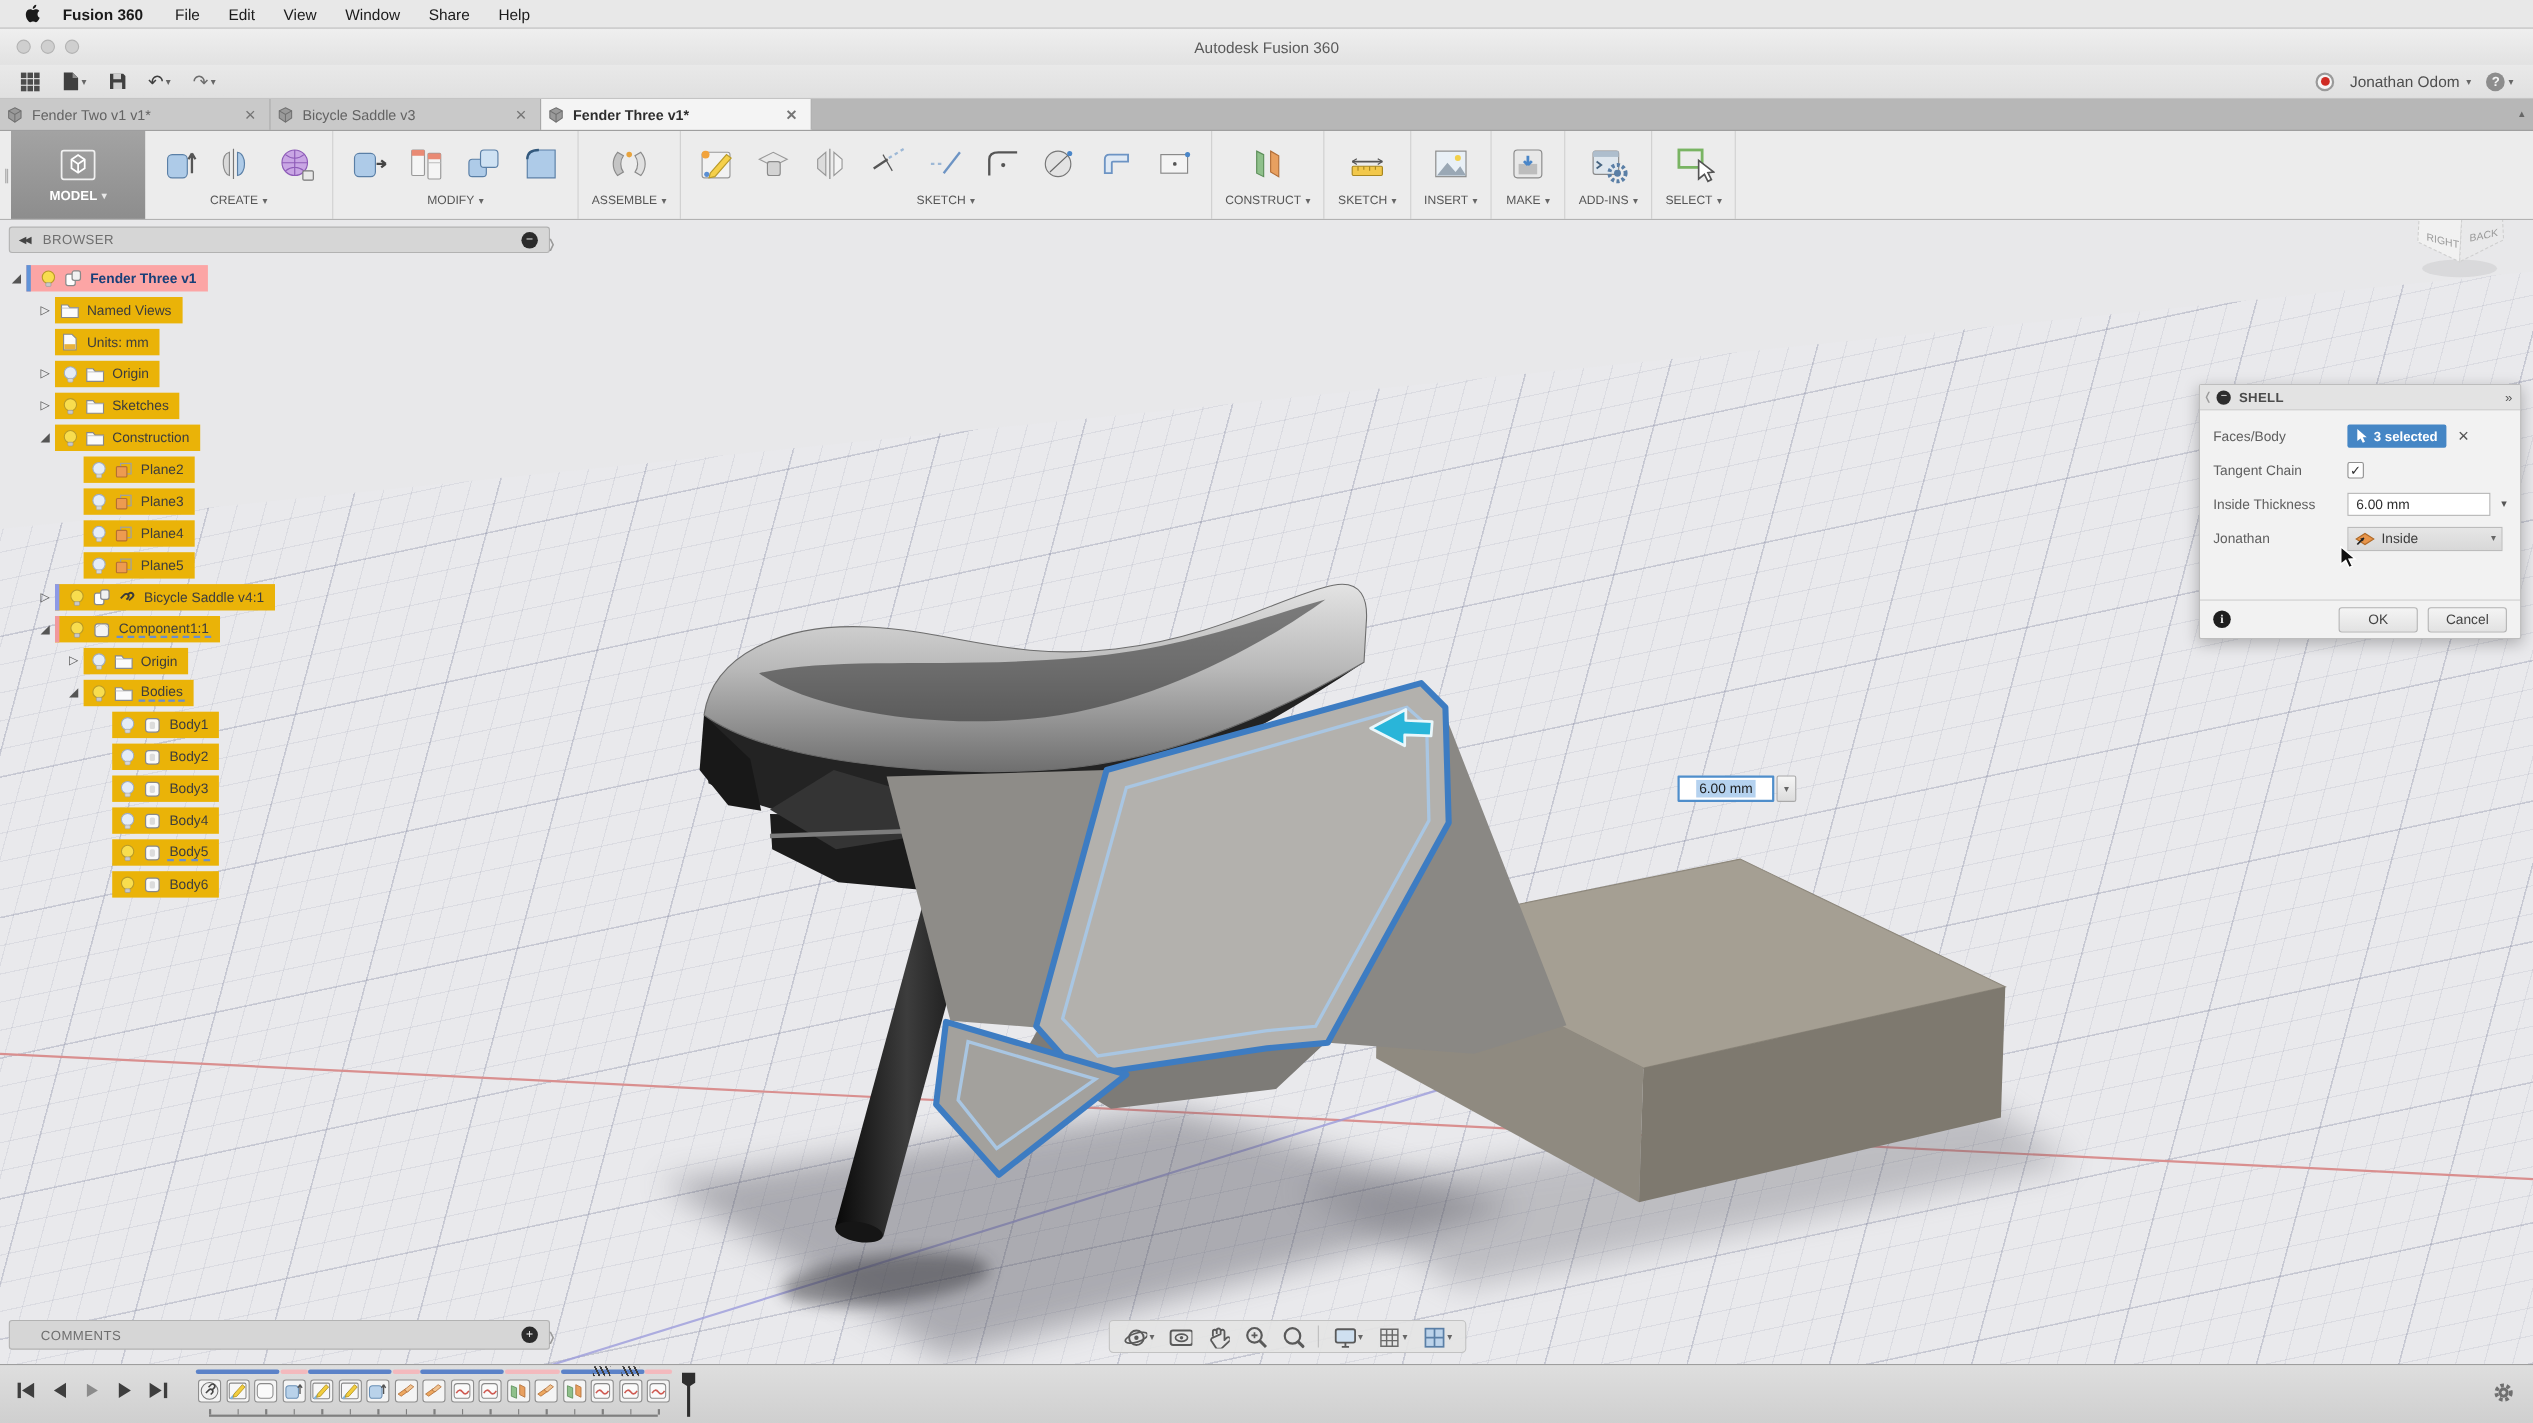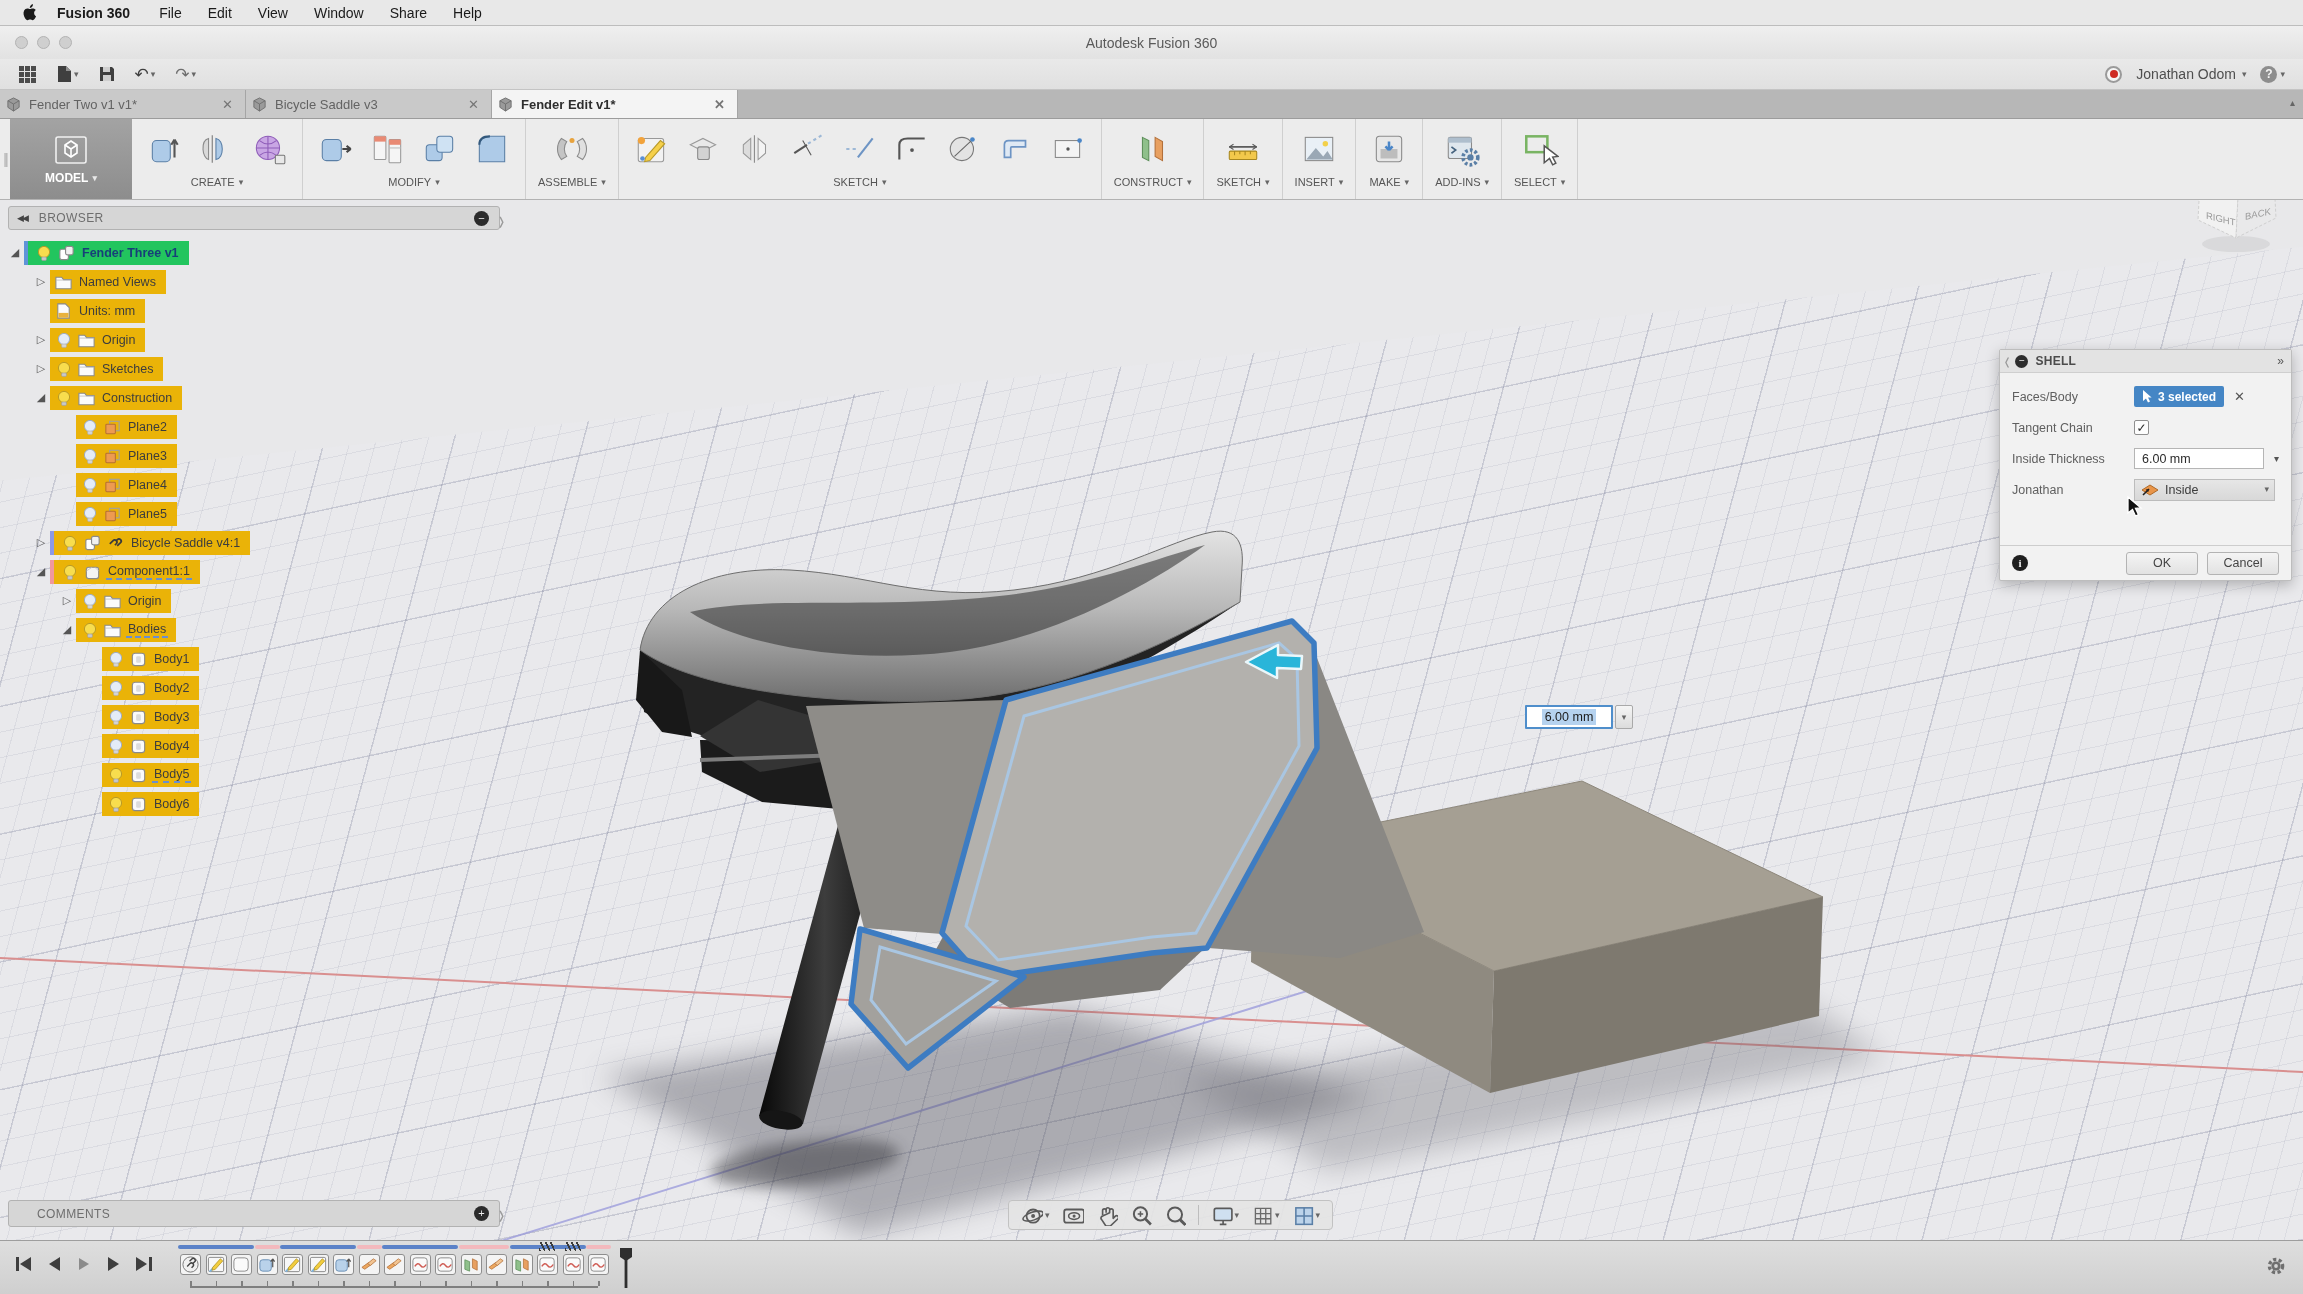--- a/index.html
+++ b/index.html
@@ -95,21 +95,21 @@
   
   .browser-panel { position:absolute; left:0; top:200px; width:520px; z-index:30; }
   .browser-header { position:relative; margin:6px 0 0 8px; width:492px; height:24px; background:#d6d6d6;
     border:1px solid #b2b2b2; border-radius:3px; display:flex; align-items:center; }
   .browser-header .bh-collapse { margin-left:8px; font-size:9px; color:#444; letter-spacing:-2px;}
   .browser-header .bh-title { margin-left:12px; font-size:12px; color:#6e6e6e; letter-spacing:.4px; flex:1;}
   .tree { position:relative; margin-top:8px; }
   .trow { position:relative; height:29px; display:flex; align-items:center; }
   .texp { width:18px; text-align:center; font-size:11px; color:#555; flex:none;}
   .tchip { display:flex; align-items:center; height:24px; padding:0 8px 0 4px; background:#eab308; gap:4px; }
-  .tchip.sel { background:#22c55e; }
+  .tchip.sel { background:#fca5a5; }
   .tbar { width:4px; height:24px; margin:0 2px 0 -4px; flex:none;}
   .tlabel { font-size:12.5px; color:#3d3d3d; white-space:nowrap; padding:0 2px;}
   .tchip.sel .tlabel { color:#173f78; font-weight:bold; }
   .tlabel.dashed { border-bottom:2px dashed #6a8fcf; }
   .ticon { width:19px; height:17px; display:flex; align-items:center; justify-content:center; flex:none;}
   
   .dialog { position:absolute; left:1999px; top:349px; width:293px; background:#f2f2f2;
     border:1px solid #bdbdbd; border-radius:2px; box-shadow:0 4px 14px rgba(0,0,0,.25); z-index:40; font-size:12.5px;}
   .dlg-header { height:23px; background:#e3e3e3; border-bottom:1px solid #cfcfcf; display:flex; align-items:center; }
   .dlg-grip { color:#9a9a9a; font-size:10px; margin:0 4px 0 3px; }
@@ -265,21 +265,21 @@
         <span class="tab-label">Bicycle Saddle v3</span>
         <span class="tab-close">✕</span>
       </div>
       <div class="doc-tab active">
         <span>
           <svg width="15" height="15" viewBox="0 0 16 16">
             <path d="M8,1 L14,4 V11 L8,15 L2,11 V4 Z" fill="#9a9a9a" stroke="#6f6f6f"></path>
             <path d="M2,4 L8,7.5 L14,4 M8,7.5 V15" stroke="#6f6f6f" fill="none"></path>
           </svg>
         </span>
-        <span class="tab-label">Fender Edit v1*</span>
+        <span class="tab-label">Fender Three v1*</span>
         <span class="tab-close">✕</span>
       </div>
       <span class="tab-collapse">▴</span>
   </div>
 
   <div class="ribbon">
     <span class="ribbon-grip">||</span>
     <div class="model-btn">
       <span>
           <svg width="38" height="34" viewBox="0 0 38 34">

